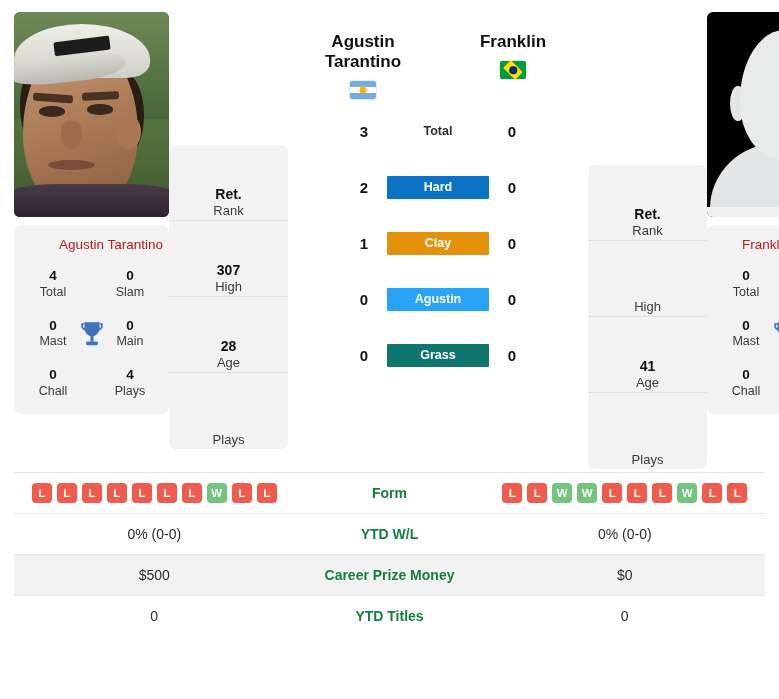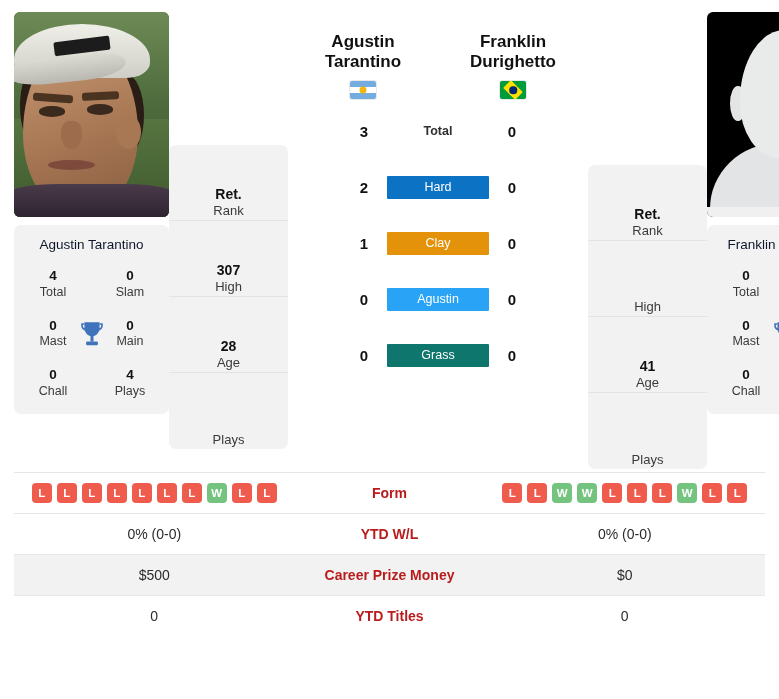--- a/index.html
+++ b/index.html
@@ -86,23 +86,23 @@
 
   
   .honCard {
     margin-top: 8px;
     width: 155px;
     background: #f2f2f2;
     border-radius: 7px;
     padding: 12px 6px 14px 6px;
   }
   .honName {
-    text-align: center;
+    text-align: right;
     font-size: 13.5px;
-    color: #0f172a;
+    color: #b91c1c;
     margin-bottom: 16px;
     white-space: nowrap;
   }
   .honGrid { position: relative; }
   .honRow {
     display: flex; justify-content: space-between;
     padding: 0 10px;
     margin-bottom: 17px;
   }
   .honRow:last-child { margin-bottom: 0; }
@@ -165,39 +165,39 @@
                     transform:translate(-50%,-50%); background:#002776; border-radius:50%; }
 
   .surfaces { width: 170px; margin-top: 4px; }
   .sRow {
     display: flex; align-items: center; justify-content: space-between;
     height: 56px;
   }
   .sScore { width: 22px; text-align: center; font-size: 15px; font-weight: 700; color: #111; }
   .sBadge {
     width: 102px; height: 23px; line-height: 23px;
-    text-align: center; font-size: 12.5px; font-weight: 400; color: #ffffff;
+    text-align: center; font-size: 12.5px; font-weight: 700; color: #ffffff;
     border-radius: 1px;
   }
   .sBadge.plain { color: #2f2f2f; font-weight: 600; background: transparent; font-size: 12.5px; }
 
   
   .table { width: 751px; margin: 4px auto 0 auto; }
   .tRow {
     display: flex; align-items: center;
     height: 41px;
     border-top: 1px solid #e6e6e6;
   }
   .tRow.shaded { background: #f2f2f2; }
   .tLeft, .tRight { flex: 1 1 0; display: flex; align-items: center; }
   .tLeft  { justify-content: center; }
   .tRight { justify-content: center; }
   .tMid {
     flex: 0 0 190px; text-align: center;
-    font-size: 14px; font-weight: 700; color: #b91c1c;
+    font-size: 14px; font-weight: 700; color: #15803d;
   }
   .tVal { font-size: 14px; color: #2b2b2b; }
 
   .formStrip { display: flex; gap: 5px; }
   .fBadge {
     width: 20px; height: 20px; line-height: 20px; text-align: center;
     border-radius: 4px; font-size: 11.5px; font-weight: 700; color: #ffffff;
   }
   .fBadge.W { background: #74c480; }
   .fBadge.L { background: #ef5b4c; }
@@ -299,21 +299,20 @@
           <div class="nameTxt">Agustin</div>
           <div class="nameTxt">Tarantino</div>
           <div class="flag flag-ar">
             <div class="b1"></div>
               <div class="b2"></div>
               <div class="sun"></div>
           </div>
         </div>
         <div class="nameBlock">
           <div class="nameTxt">Franklin</div>
-          <div class="nameTxt">Durighetto</div>
           <div class="flag flag-br">
             <div class="rhomb"></div>
               <div class="circ"></div>
           </div>
         </div>
       </div>
 
       <div class="surfaces">
         <div class="sRow">
           <div class="sScore">3</div>

